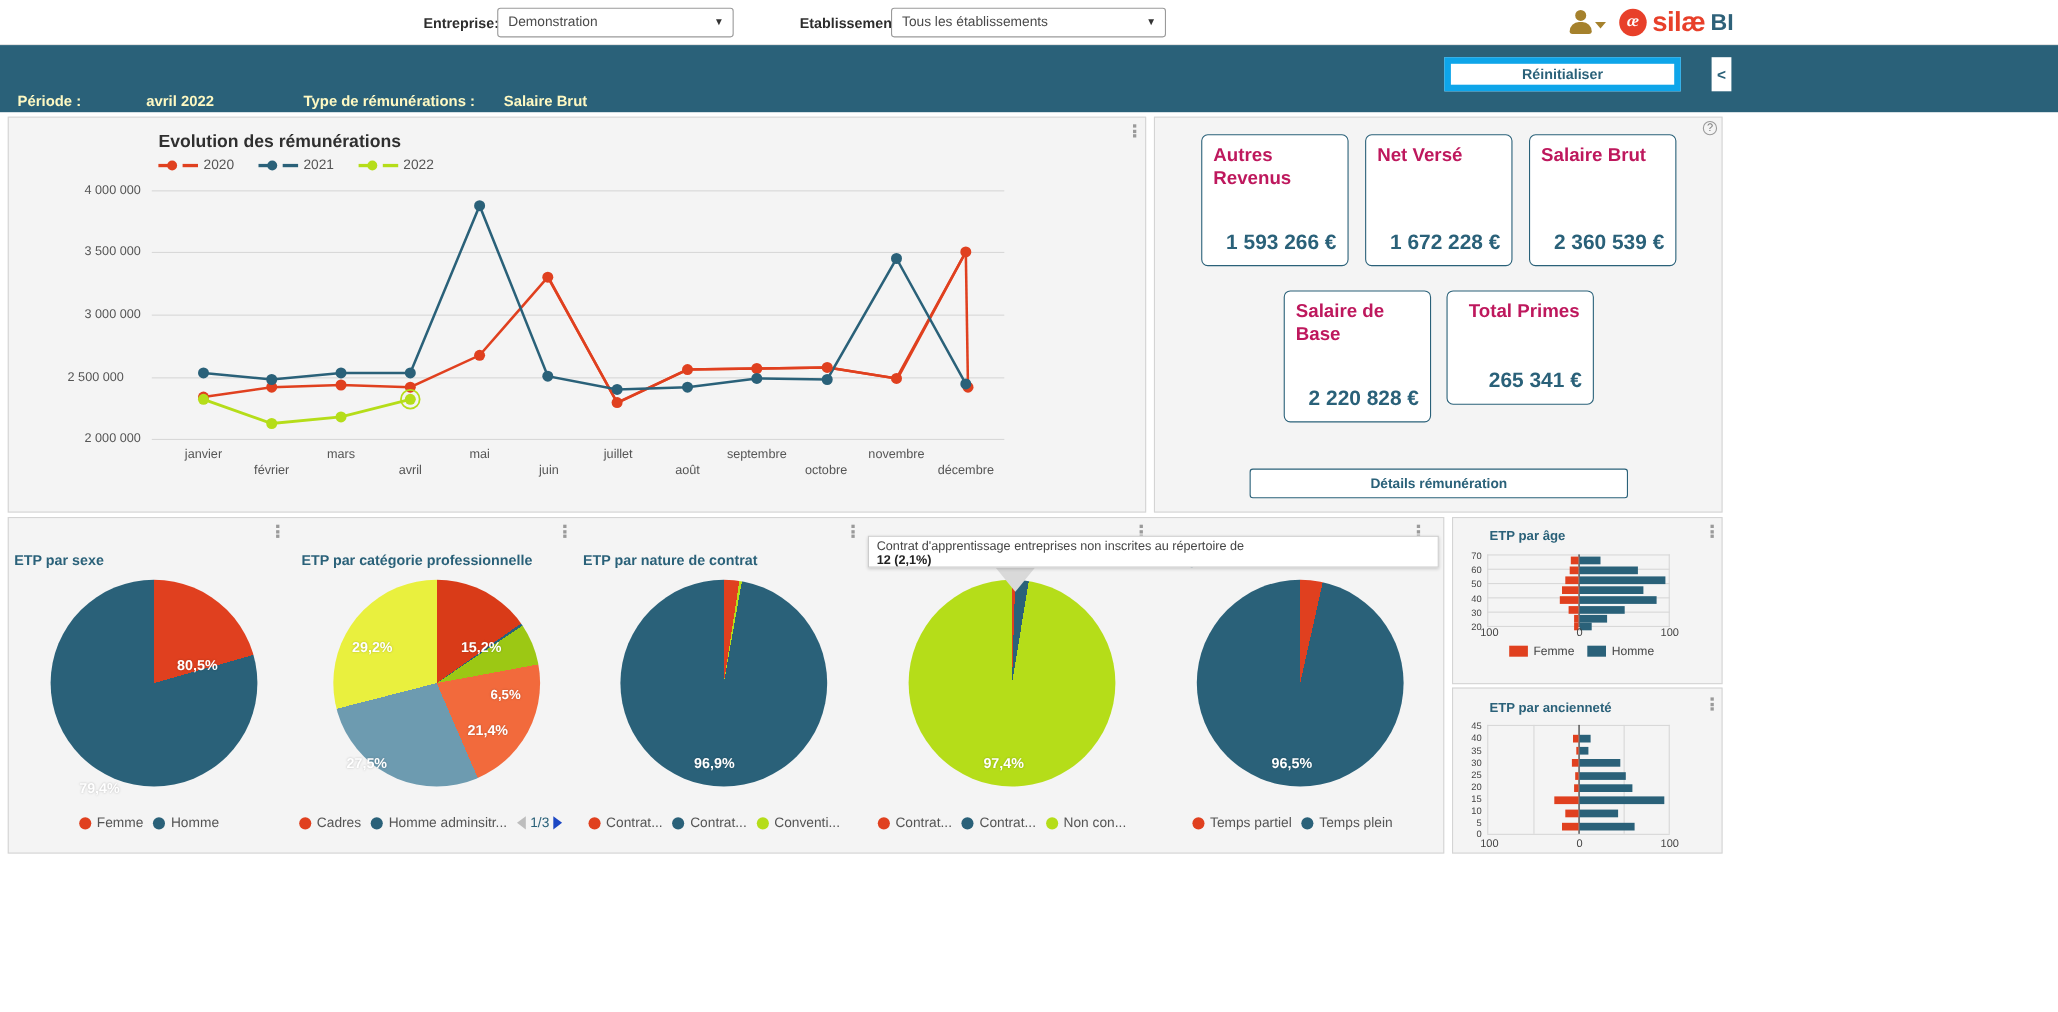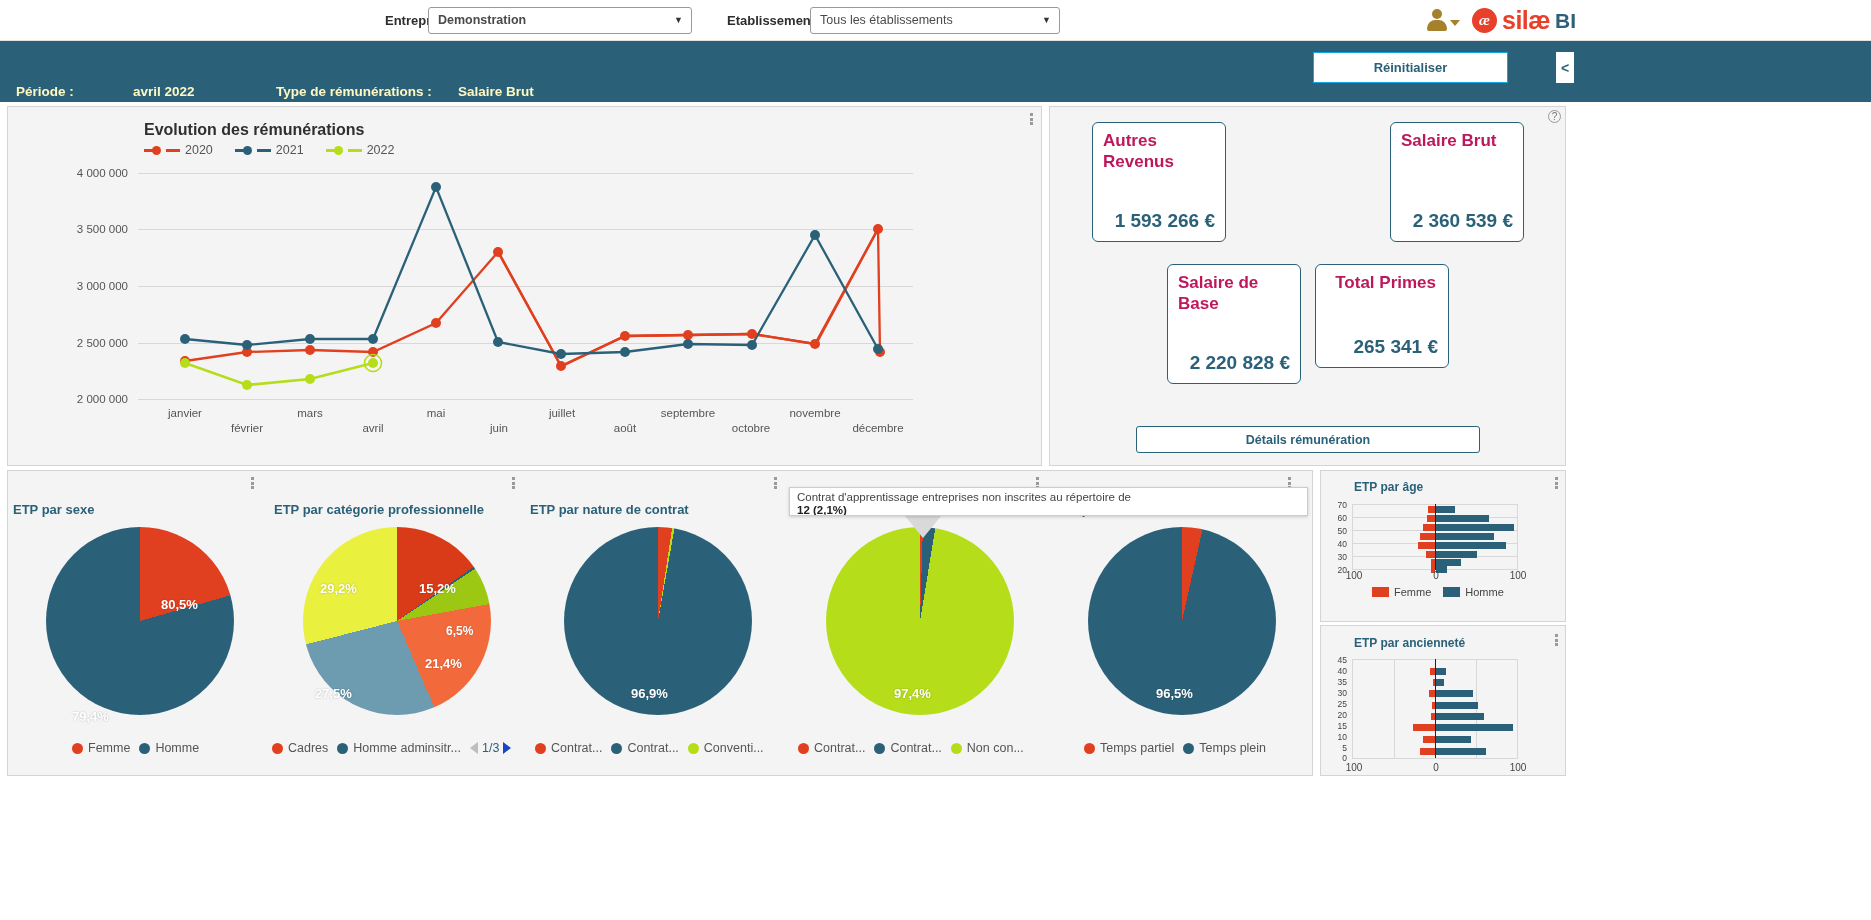--- a/index.html
+++ b/index.html
@@ -26,21 +26,21 @@
     font-size: 12.5px; color: #4a4a4a;
     padding: 0 22px 0 9px;
     font-family: "Liberation Sans", sans-serif;
     display: flex; align-items: center;
     position: relative; cursor: pointer;
   }
   .tb-sel .caret {
     position: absolute; right: 8px; top: 50%; transform: translateY(-50%);
     font-size: 9px; color: #333;
   }
-  #entreprise-select { position: absolute; left: 428px; width: 264px; font-weight: bold; }
+  #entreprise-select { position: absolute; left: 452px; width: 215px; }
   #etab-select { position: absolute; left: 810px; width: 250px; }
   #entreprise-label { position: absolute; left: 385px; }
   #etab-label { position: absolute; left: 727px; }
 
   .user-icon { position: absolute; left: 1424px; top: 8px; width: 36px; height: 26px; cursor: pointer; }
   .user-icon .head { position:absolute; left:8px; top:1px; width:10px; height:10px; border-radius:50%; background:#a5812c; }
   .user-icon .body { position:absolute; left:3px; top:12px; width:20px; height:11px; border-radius:10px 10px 3px 3px; background:#a5812c; }
   .user-icon .dd { position:absolute; left:26px; top:12px; width:0;height:0;border-left:5px solid transparent;border-right:5px solid transparent;border-top:6px solid #a5812c; }
 
   .brand { position:absolute; left:1472px; top:6px; display:flex; align-items:center; gap:5px; }
@@ -57,22 +57,22 @@
   .filterbar {
     position:absolute; left:0; top:41px; width:1871px; height:61px;
     background:#2a6179; display:flex; align-items:center;
   }
   .fb-item { position:absolute; color:#fef9c3; font-size:13.5px; font-weight:bold;margin-top:40px; }
   #fb-periode-label { left:16px; }
   #fb-periode-value { left:133px; }
   #fb-type-label { left:276px; }
   #fb-type-value { left:458px; }
   #reset-button {
-    position:absolute; left:1313px; top:11px; width:195px; height:31px;
-    background:#fff; border:1px solid #0ea5e9;
+    position:absolute; left:1313px; top:11px; width:215px; height:31px;
+    background:#fff; border:6px solid #0ea5e9;
     display:flex; align-items:center; justify-content:center;
     font-size:13px; font-weight:bold; color:#2a6179; cursor:pointer;
   }
   #collapse-arrow {
     position:absolute; left:1556px; top:11px; width:18px; height:31px;
     background:#fff; color:#2a6179; font-size:14px; font-weight:bold;
     display:flex; align-items:center; justify-content:center; cursor:pointer;
   }
 
   
@@ -236,21 +236,21 @@
 
   <div class="gridline" style="top:66px;"></div>
   <div class="gridline" style="top:122px;"></div>
   <div class="gridline" style="top:179px;"></div>
   <div class="gridline" style="top:236px;"></div>
   <div class="gridline" style="top:292px;"></div>
 
   <div class="ytick" style="left:38px; top:60px;">4 000 000</div>
   <div class="ytick" style="left:38px; top:116px;">3 500 000</div>
   <div class="ytick" style="left:38px; top:173px;">3 000 000</div>
-  <div class="ytick" style="left:38px; top:230px;">2 500 000</div>
+  <div class="ytick" style="left:38px; top:230px;text-align:center;">2 500 000</div>
   <div class="ytick" style="left:38px; top:286px;">2 000 000</div>
 
   <svg width="1033" height="358" style="position:absolute;left:0;top:0;pointer-events:none">
     <polyline fill="none" stroke="#e0401f" stroke-width="2.3" points="177,254 239,245 302,243 365,245 428,216 490,145 491,146 553,259 554,259 617,229 680,228 681,228 744,227 745,227 807,237 808,237 870,122 871,122 872,122"></polyline>
     <polyline fill="none" stroke="#e0401f" stroke-width="2.3" points="490,145 553,259 617,229 680,228 744,227 807,237 870,122 871,122"></polyline>
     <polyline fill="none" stroke="#e0401f" stroke-width="2.3" points="870,122 872,245"></polyline>
     <polyline fill="none" stroke="#2a6179" stroke-width="2.3" points="177,232 239,238 302,232 365,232 428,80 490,235 553,247 617,245 680,237 744,238 807,128 870,242"></polyline>
     <polyline fill="none" stroke="#b5dd19" stroke-width="2.6" points="177,256 239,278 302,272 365,256"></polyline>
     <g fill="#e0401f">
       <circle cx="177" cy="254" r="5"></circle>
@@ -304,20 +304,24 @@
   <div class="xtick" style="left:825px; top:315px;">décembre</div>
 </div>
 
 <div class="panel" id="panel-kpi">
   <div id="help-icon">?</div>
 
   <div class="kpi" style="left:42px;  top:15px; width:134px; height:120px;">
     <div class="k-title">Autres Revenus</div>
     <div class="k-value">1 593 266 €</div>
   </div>
+  <div class="kpi" style="left:191px; top:15px; width:134px; height:120px;">
+    <div class="k-title">Net Versé</div>
+    <div class="k-value">1 672 228 €</div>
+  </div>
   <div class="kpi" style="left:340px; top:15px; width:134px; height:120px;">
     <div class="k-title">Salaire Brut</div>
     <div class="k-value">2 360 539 €</div>
   </div>
   <div class="kpi" style="left:117px; top:157px; width:134px; height:120px;">
     <div class="k-title">Salaire de Base</div>
     <div class="k-value">2 220 828 €</div>
   </div>
   <div class="kpi" style="left:265px; top:157px; width:134px; height:104px;text-align:right;">
     <div class="k-title">Total Primes</div>

